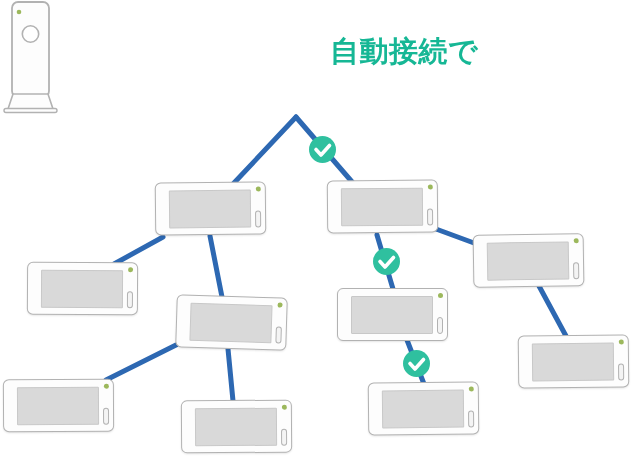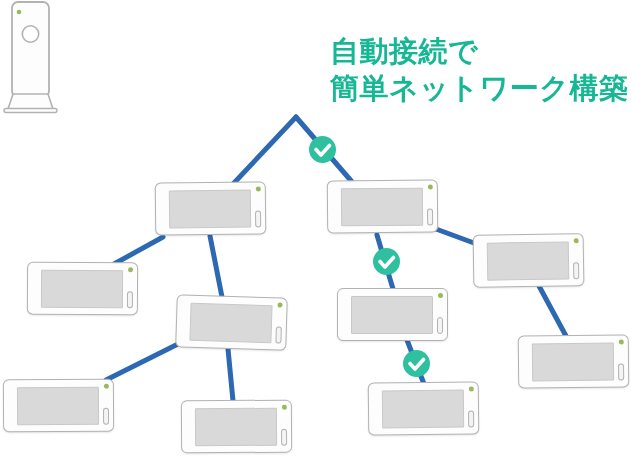--- a/index.html
+++ b/index.html
@@ -130,16 +130,15 @@
       </div>
       <div class="check" style="left: 402.5px; top: 349.5px;">
         <svg viewBox="0 0 27 27" xmlns="http://www.w3.org/2000/svg">
           <polyline points="7,13.5 12,19 20.5,9.5" fill="none" stroke="#ffffff" stroke-width="3.6" stroke-linecap="round" stroke-linejoin="round"></polyline>
         </svg>
       </div>
     </div>
 
   <div class="headline">
     <div>自動接続で</div>
-    <div>簡単ネットワーク構築</div>
   </div>
 
 </div>
 
 </body></html>

